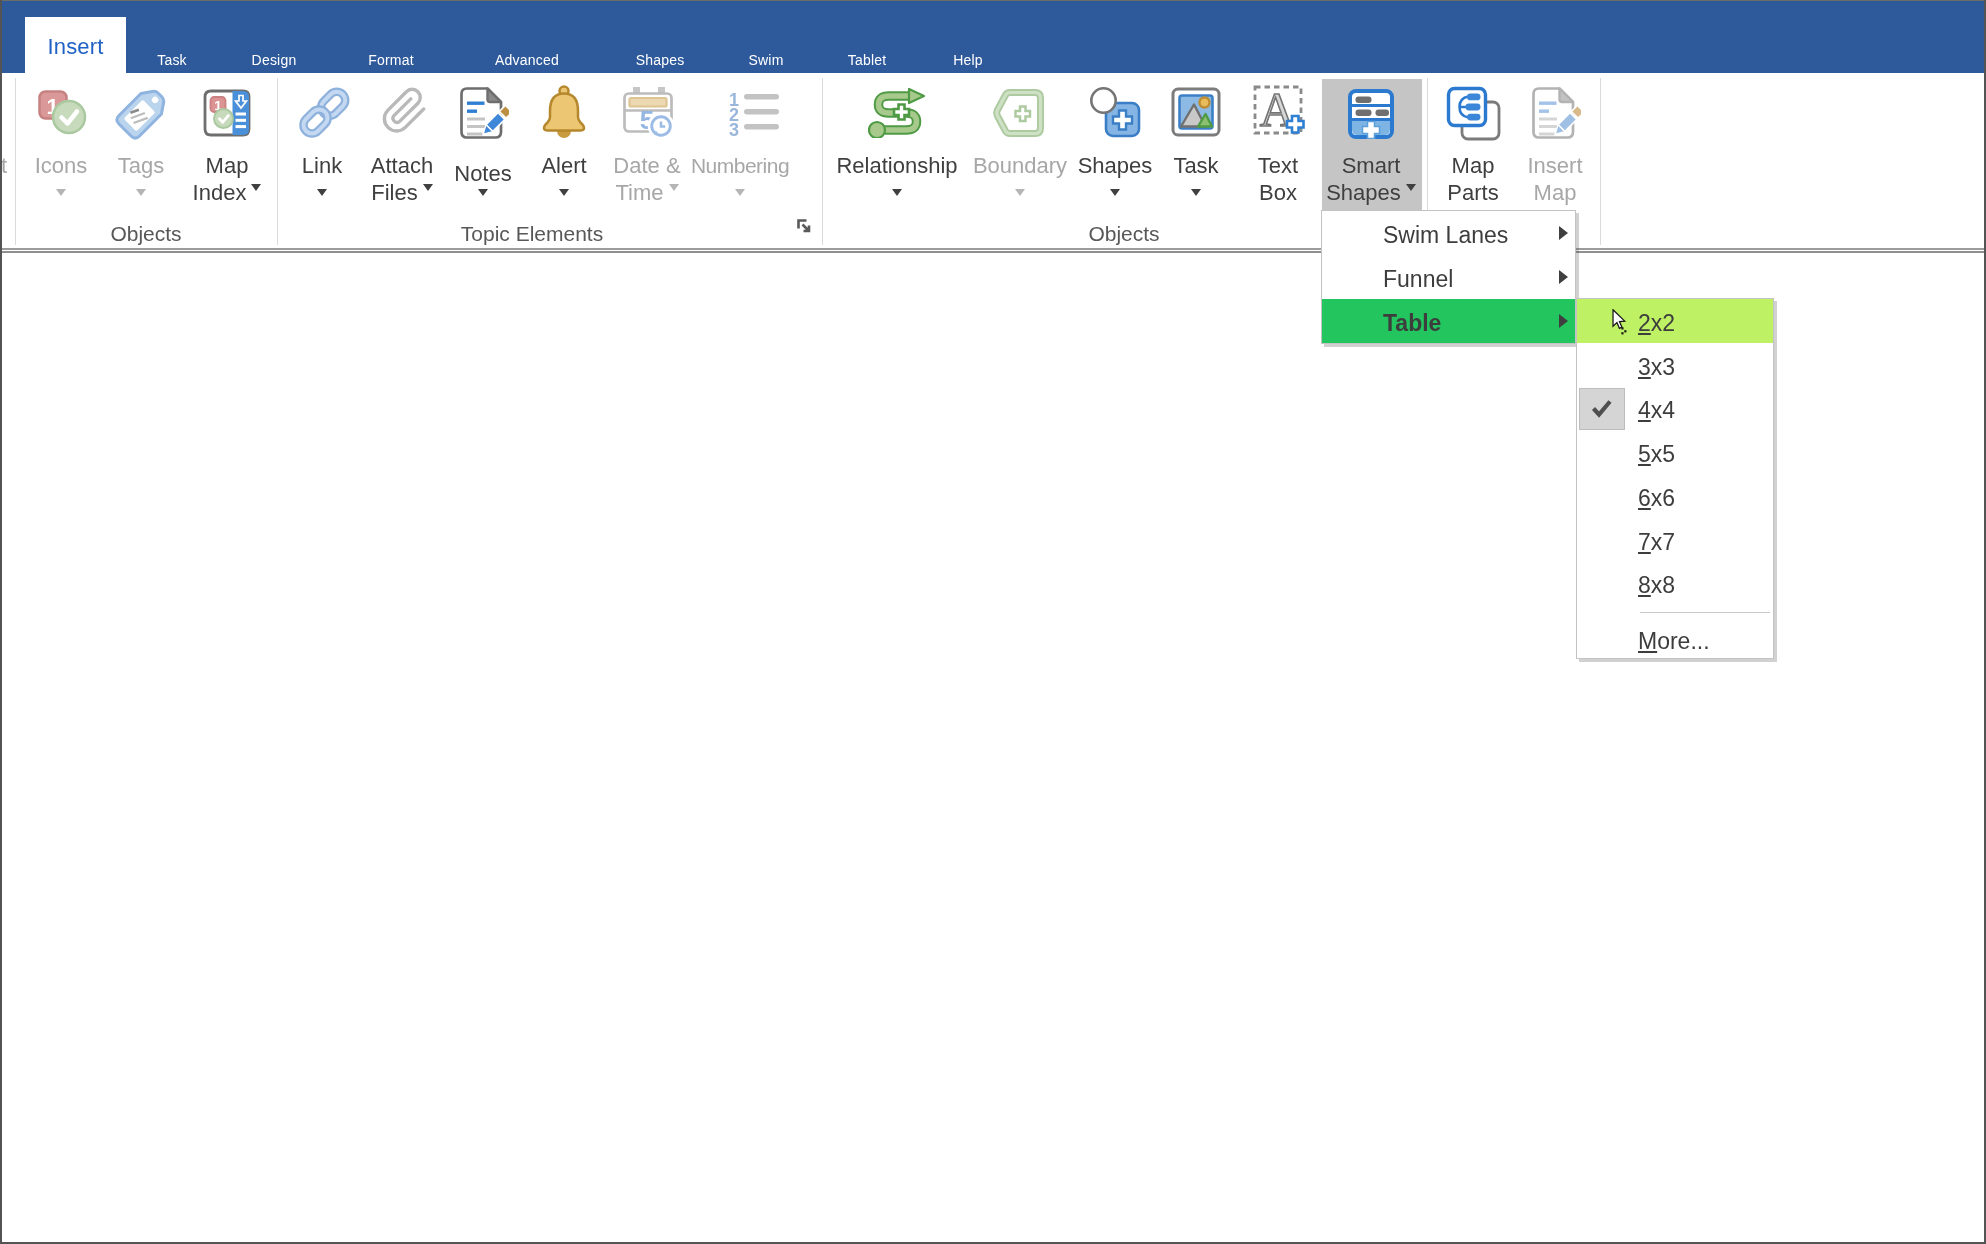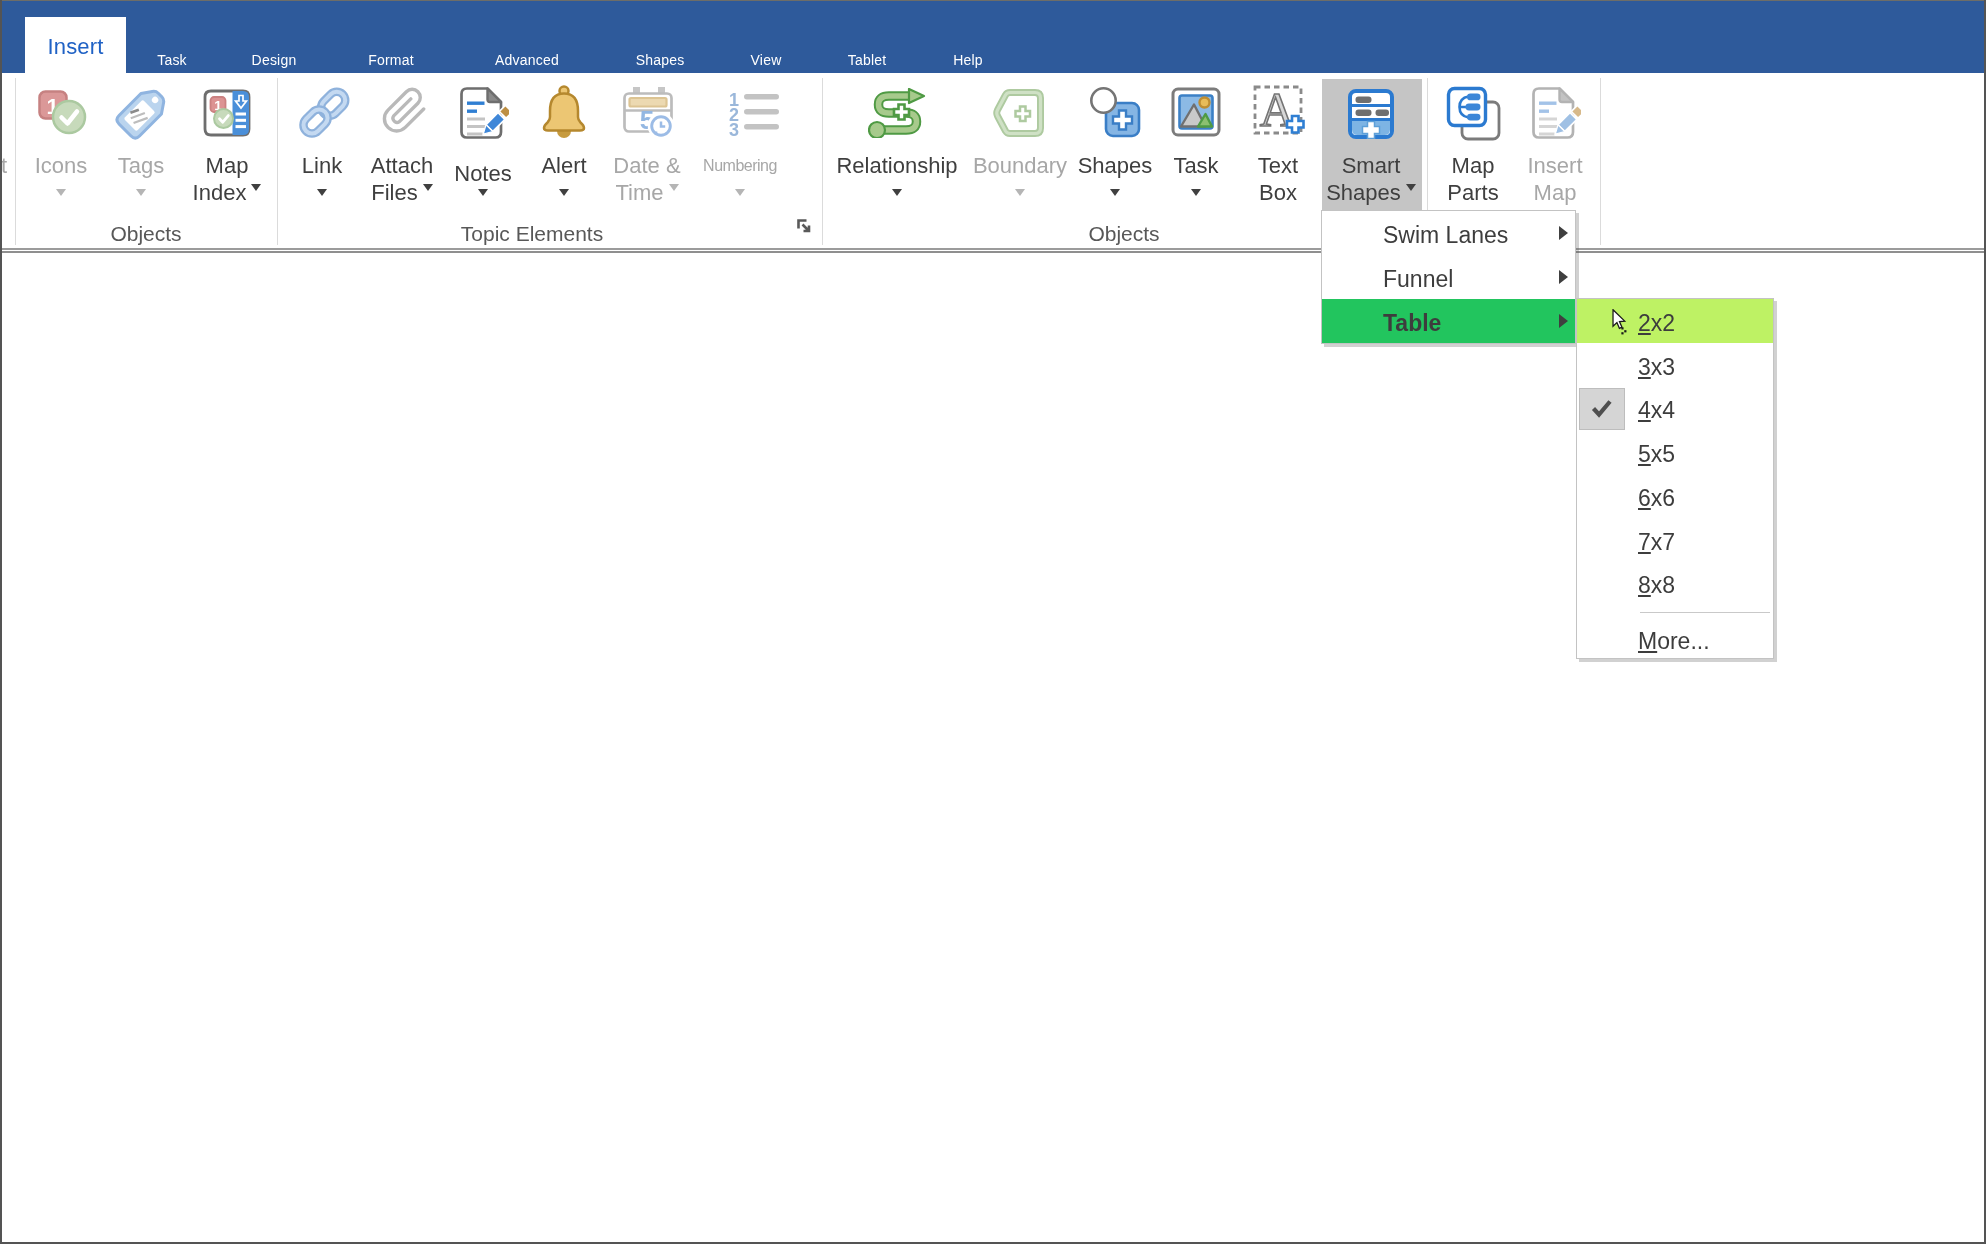--- a/index.html
+++ b/index.html
@@ -53,21 +53,21 @@
 <div id="win">
   <div id="bluebar" class="abs"></div>
   <div id="tab-insert" class="abs">
       <span>Insert</span>
     </div>
   <div class="abs tab" style="left:172px;">Task</div>
   <div class="abs tab" style="left:274px;">Design</div>
   <div class="abs tab" style="left:391px;">Format</div>
   <div class="abs tab" style="left:527px;">Advanced</div>
   <div class="abs tab" style="left:660px;">Shapes</div>
-  <div class="abs tab" style="left:766px;">View</div>
+  <div class="abs tab" style="left:766px;">Swim</div>
   <div class="abs tab" style="left:867px;">Tablet</div>
   <div class="abs tab" style="left:968px;">Help</div>
   <div class="abs" style="left:248px;top:0;width:2px;height:1px;background:#fff;"></div>
   <div id="ribbon" class="abs">
     <div class="abs vsep" style="left:13px;"></div>
     <div class="abs vsep" style="left:275px;"></div>
     <div class="abs vsep" style="left:820px;"></div>
     <div class="abs vsep" style="left:1425px;"></div>
     <div class="abs vsep" style="left:1598px;"></div>
     <div class="abs" style="left:-1px;top:78.5px;line-height:27px;font-size:22px;color:#a7a7a7;">t</div>
@@ -222,21 +222,21 @@
 </svg>
       </div>
     <div class="abs blabel dis" style="left:-31px;">Icons</div>
     <div class="abs blabel dis" style="left:49px;">Tags</div>
     <div class="abs blabel" style="left:135px;">Map<br>Index<i class="tri"></i></div>
     <div class="abs blabel" style="left:230px;">Link</div>
     <div class="abs blabel" style="left:310px;">Attach<br>Files<i class="tri"></i></div>
     <div class="abs blabel" style="left:391px;margin-top:8px;">Notes</div>
     <div class="abs blabel" style="left:472px;">Alert</div>
     <div class="abs blabel dis" style="left:555px;">Date &amp;<br>Time<i class="tri lt"></i></div>
-    <div class="abs blabel dis" style="left:648px;font-size:16px;letter-spacing:-0.5px;">Numbering</div>
+    <div class="abs blabel dis" style="left:648px;font-size:21px;letter-spacing:-0.5px;">Numbering</div>
     <div class="abs blabel" style="left:805px;">Relationship</div>
     <div class="abs blabel dis" style="left:928px;">Boundary</div>
     <div class="abs blabel" style="left:1023px;">Shapes</div>
     <div class="abs blabel" style="left:1104px;">Task</div>
     <div class="abs blabel" style="left:1186px;">Text<br>Box</div>
     <div class="abs blabel" style="left:1279px;">Smart<br>Shapes<i class="tri"></i></div>
     <div class="abs blabel" style="left:1381px;">Map<br>Parts</div>
     <div class="abs blabel dis" style="left:1463px;">Insert<br>Map</div>
 
     <div class="abs dar lt" style="left:53.5px;top:115.5px;"></div>

